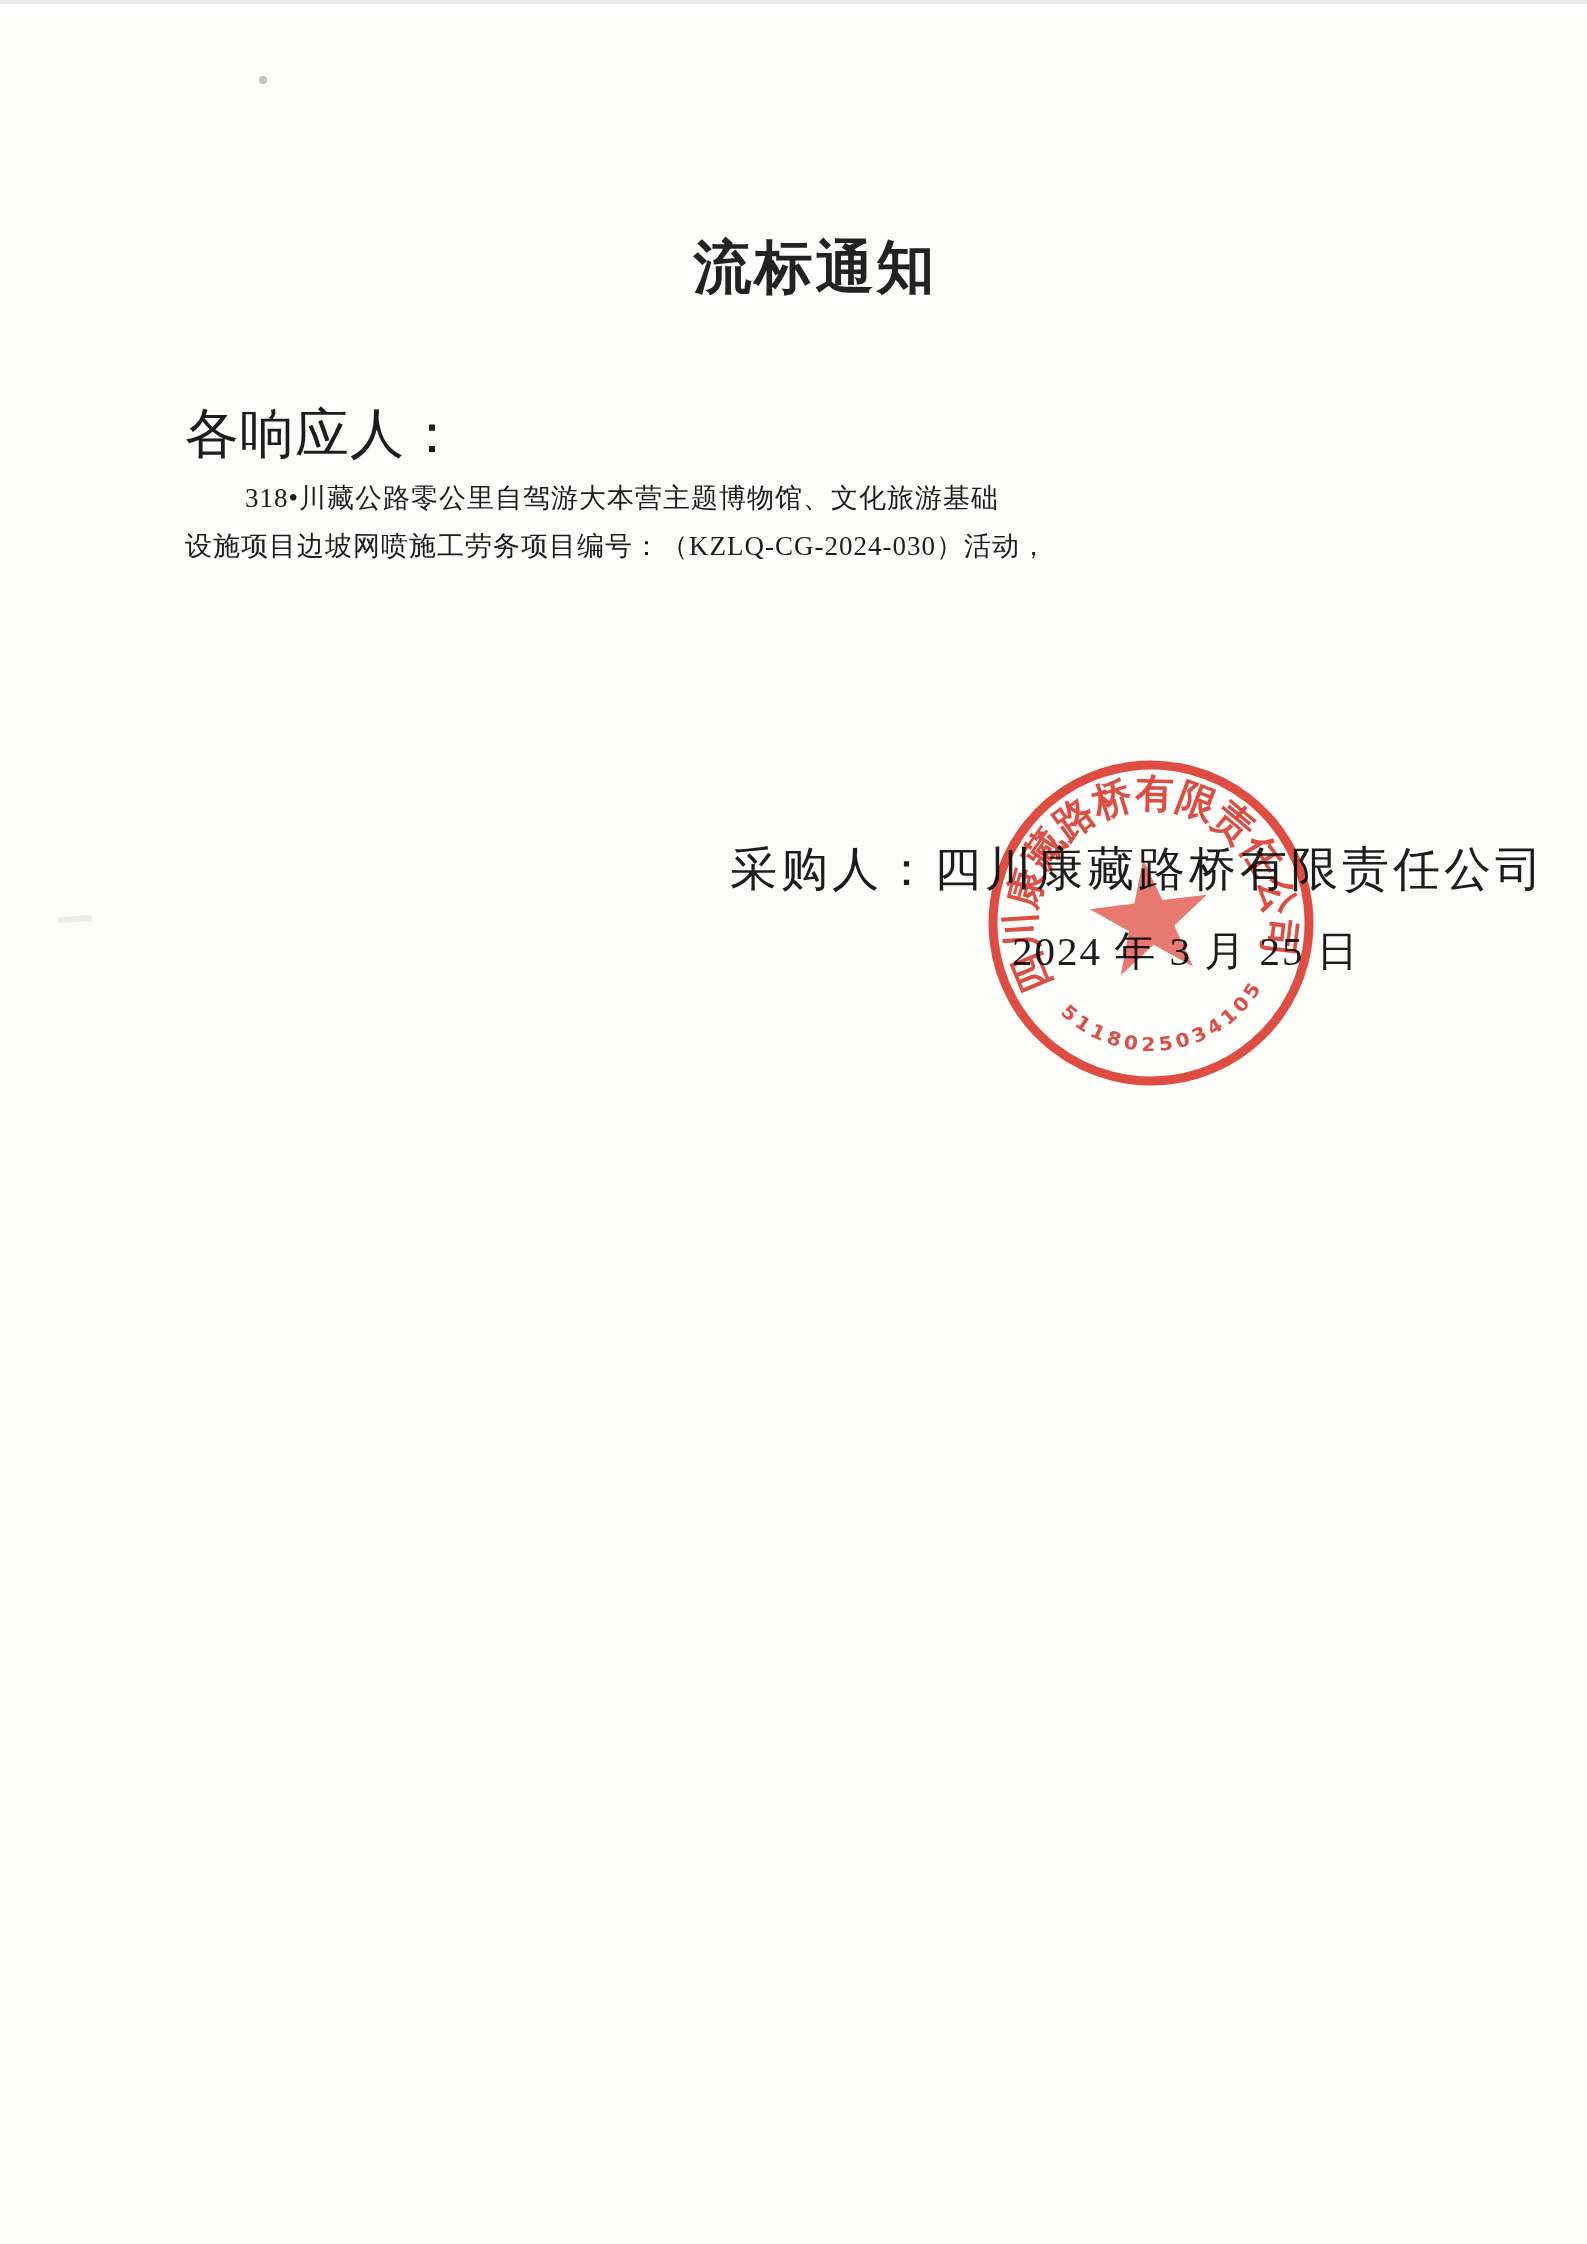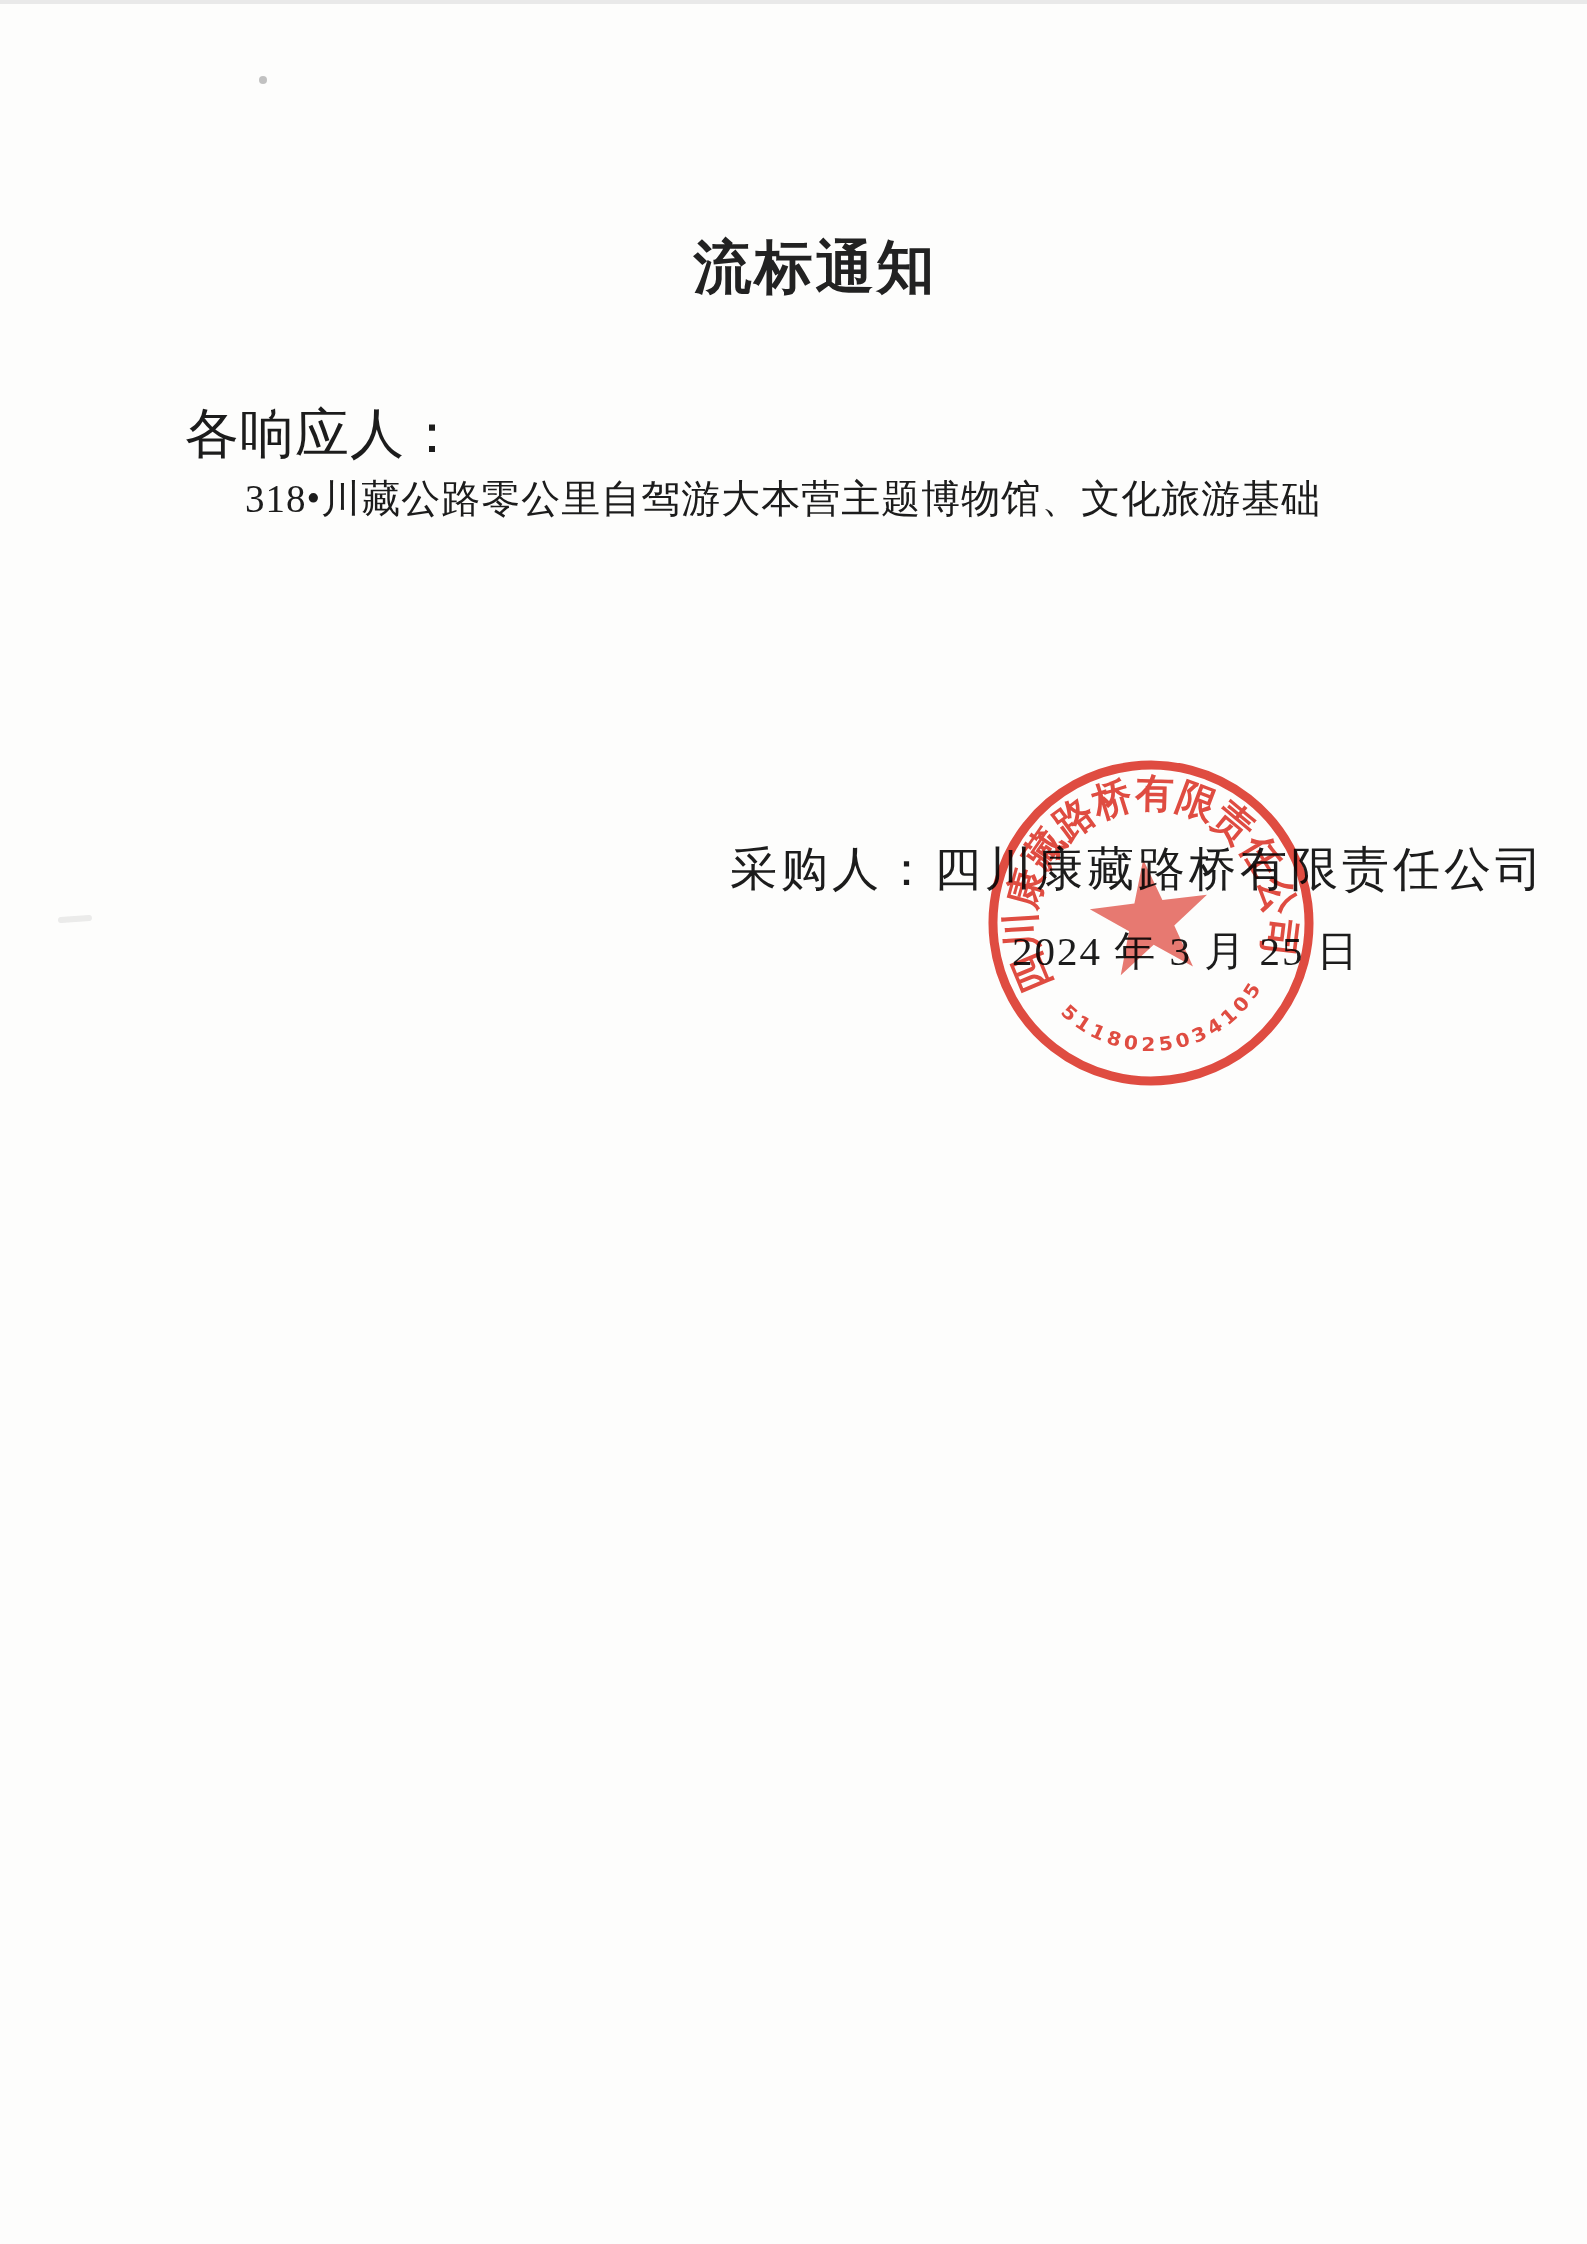--- a/index.html
+++ b/index.html
@@ -50,21 +50,21 @@
     top: 406px;
     font-size: 54px;
     line-height: 48px;
     letter-spacing: 1px;
   }
   .para {
     position: absolute;
     left: 185px;
     top: 471px;
     width: 1260px;
-    font-size: 39px;
+    font-size: 27px;
     line-height: 47.5px;
     letter-spacing: 1px;
     white-space: nowrap;
   }
   .para .line { display: block; }
   .para .line.indent { padding-left: 60px; }
   .sig-line {
     position: absolute;
     left: 730px;
     top: 841px;
@@ -114,20 +114,21 @@
 
   <div class="speck"></div>
   <div class="smudge"></div>
 
   <h1 class="doc-title">流标通知</h1>
 
   <div class="salutation">各响应人：</div>
 
   <div class="para">
     <span class="line indent">318•川藏公路零公里自驾游大本营主题博物馆、文化旅游基础</span>
+    <span class="line">设施项目边坡网喷施工劳务项目编号：（KZLQ-CG-2024-030）活动，</span>
   </div>
 
   <div class="sig-line"><span>采购人：</span><span>四川康藏路桥有限责任公司</span></div>
 
   <div class="date-line">2024 年 3 月 25 日</div>
 
   <svg class="seal" viewBox="0 0 330 330" xmlns="http://www.w3.org/2000/svg">
     <defs>
       <path id="arcTop" d="M 59.9 214 A 116 116 0 1 1 270.1 214" fill="none"></path>
       <path id="arcBottom" d="M 60.1 238.4 A 128 128 0 0 0 269.9 238.4" fill="none"></path>

